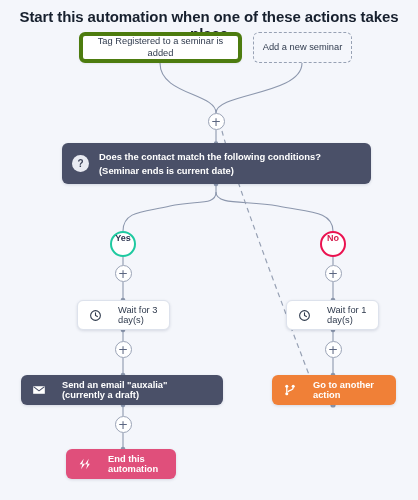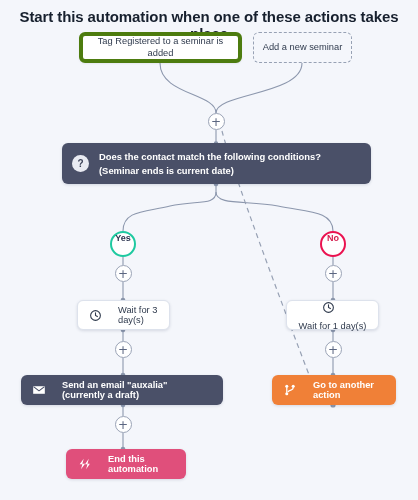--- a/index.html
+++ b/index.html
@@ -183,24 +183,24 @@
     color: #ffffff;
     font-weight: bold;
   }
   .card-pink {
     background: #e04f7b;
     color: #ffffff;
     font-weight: bold;
   }
 
   .wait-left  { left: 77px;  top: 300px; width: 93px; }
-  .wait-right { left: 286px; top: 300px; width: 93px; flex-direction: column; }
+  .wait-right { left: 286px; top: 300px; width: 93px; }
   .email-card { left: 21px;  top: 375px; width: 202px; }
   .goto-card  { left: 272px; top: 375px; width: 124px; }
-  .end-card   { left: 66px;  top: 449px; width: 120px; }
+  .end-card   { left: 66px;  top: 449px; width: 110px; }
 </style>
 </head>
 <body>
 
 <div id="canvas">
 
   <svg id="wires" viewBox="0 0 418 500">
     <g fill="none" stroke="#8c97ad" stroke-width="1.1">
 
       <path d="M160,63 C160,95 216,93 216,113"></path>

